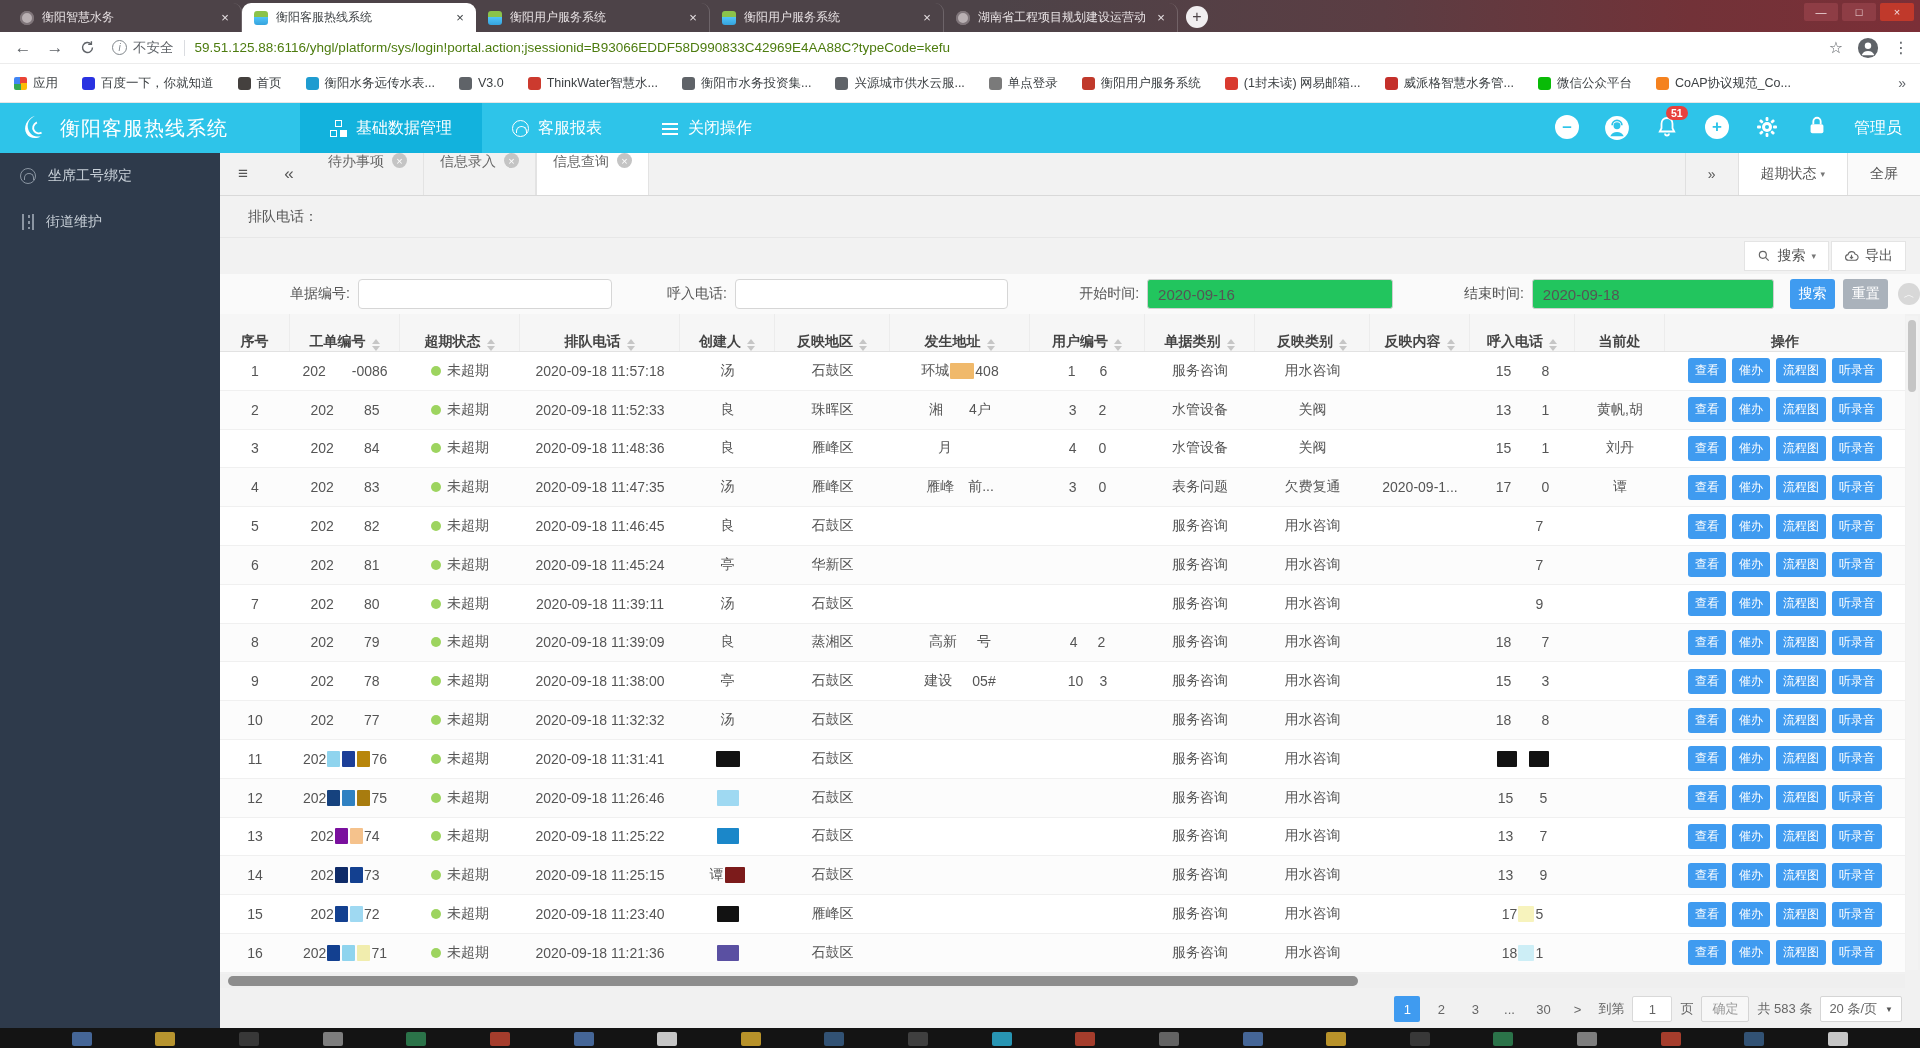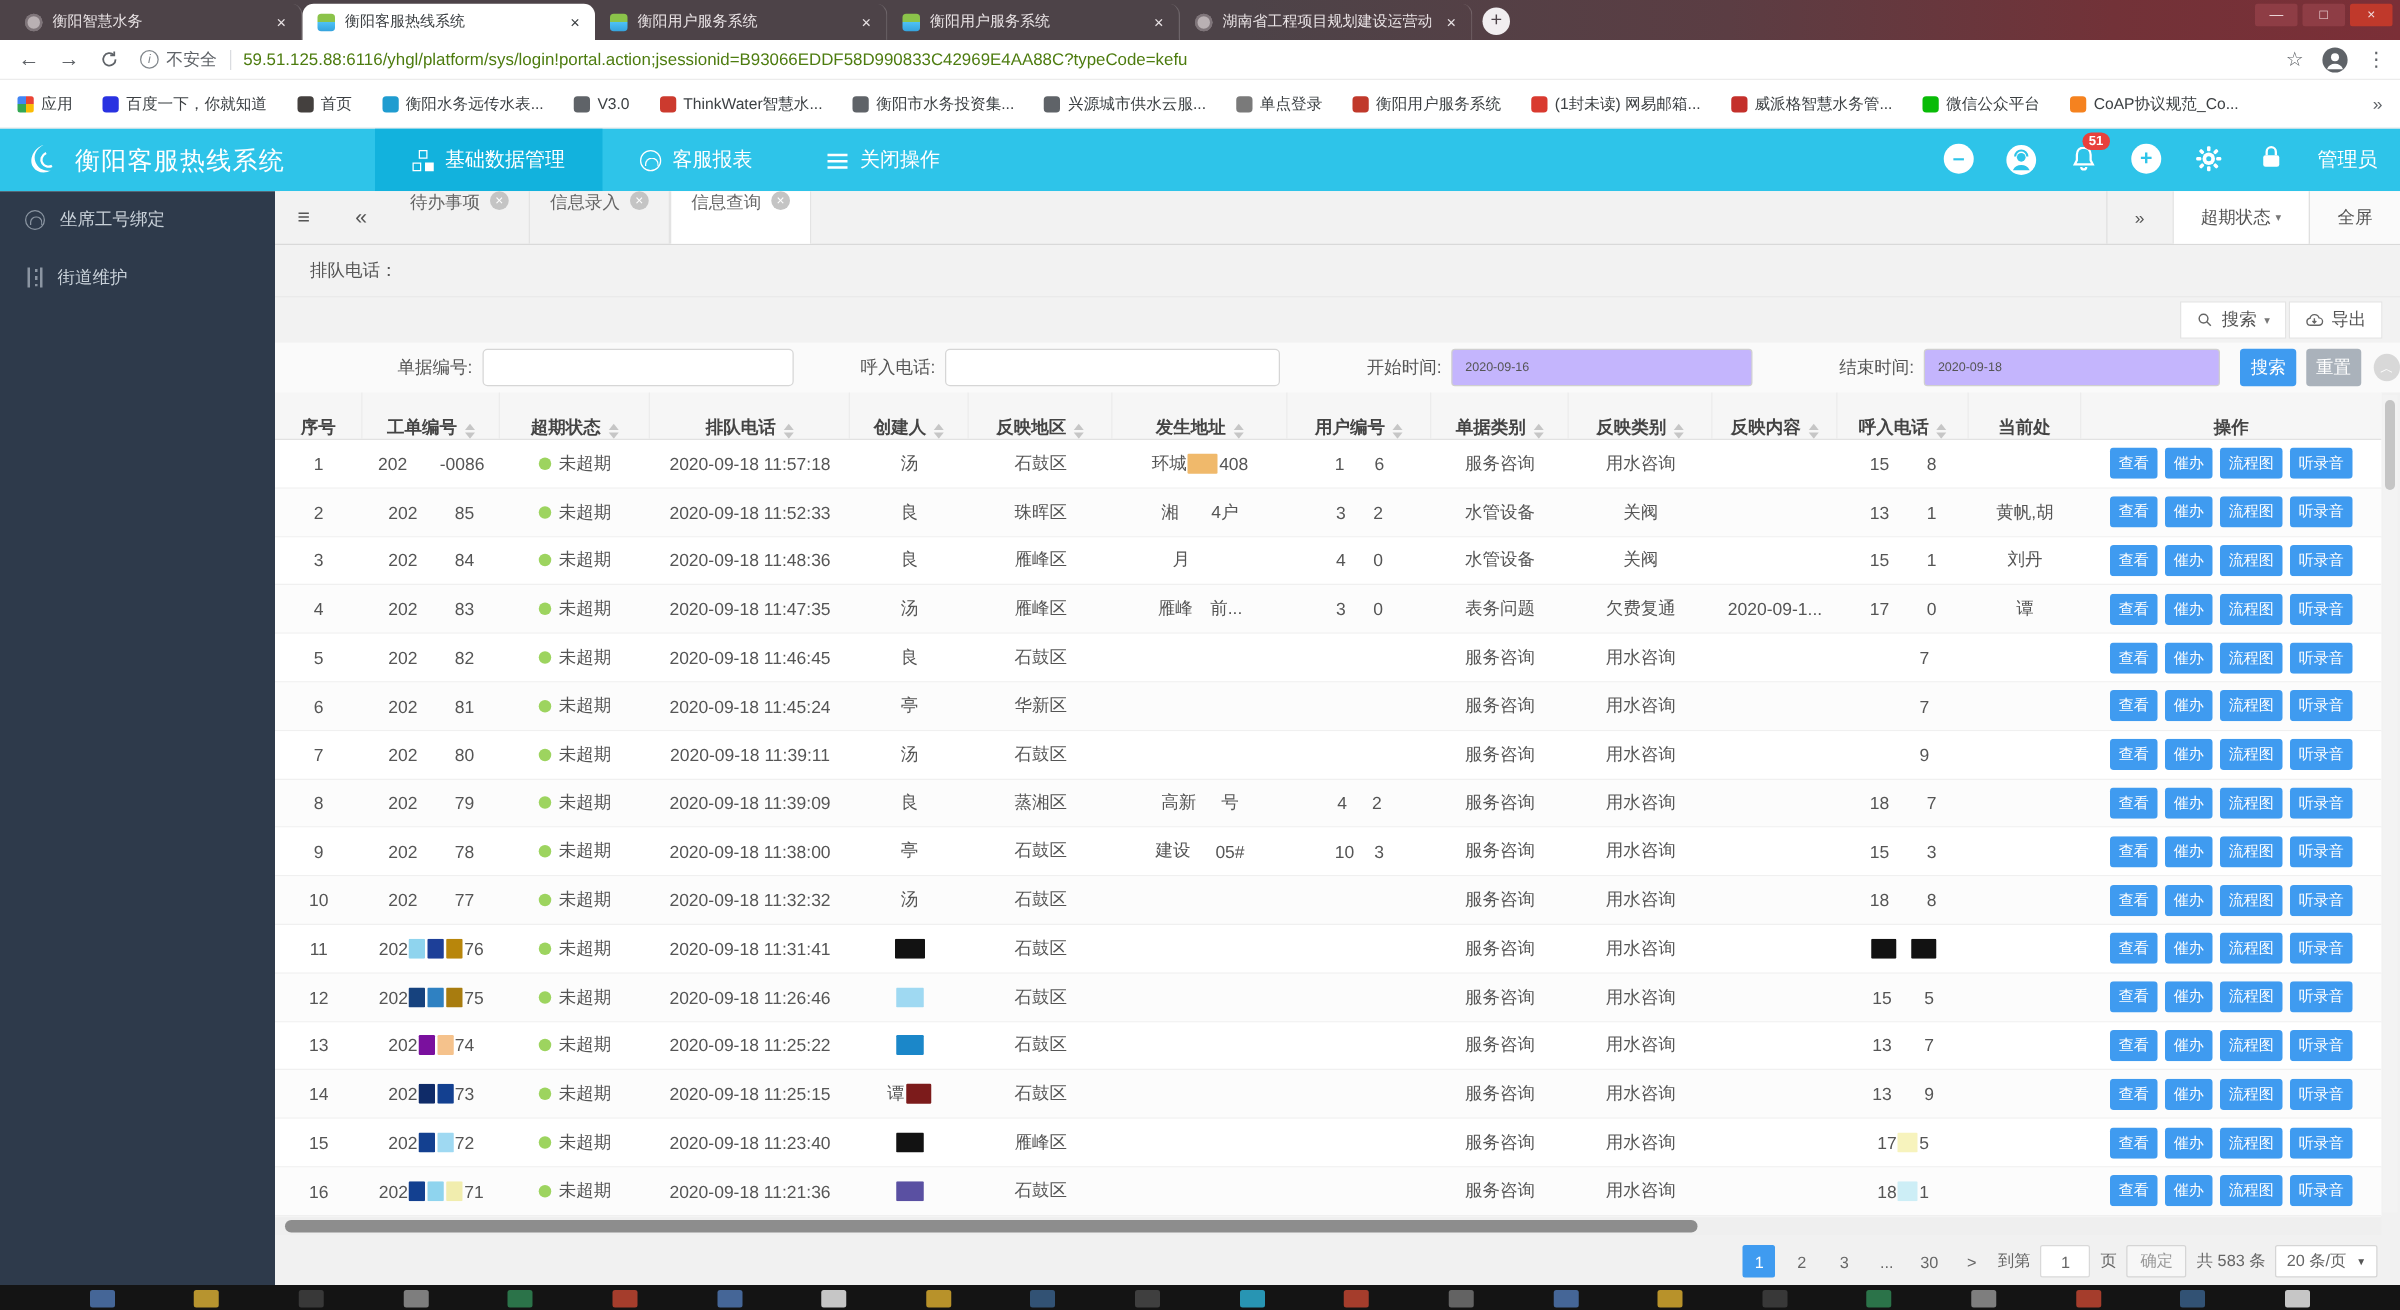--- a/index.html
+++ b/index.html
@@ -84,24 +84,24 @@
   #tsright{margin-left:auto;display:flex;align-items:stretch}
   #tsright>div{display:flex;align-items:center;padding:0 22px;border-left:1px solid #e0e0e0;font-size:14px;color:#555}
   #tsfull{background:#fafafa;color:#888}
   #tsclose{background:#fff}
 
   #queueband{position:absolute;left:220px;top:196px;right:0;height:42px;background:#f2f2f2;border-bottom:1px solid #e7e7e7;display:flex;align-items:center;padding-left:28px;color:#555}
   #toolband{position:absolute;left:220px;top:238px;right:0;height:36px;background:#f2f2f2;display:flex;align-items:center;justify-content:flex-end;gap:2px;padding-right:14px}
   .toolbtn{display:flex;align-items:center;gap:6px;background:#fff;border:1px solid #e4e4e4;height:30px;padding:0 12px;color:#555;font-size:14px;cursor:pointer}
   .caret{font-size:9px;color:#777}
 
-  #formband{position:absolute;left:220px;top:274px;right:0;height:40px;background:#fafafa;display:flex;align-items:center;padding-left:98px;color:#555}
+  #formband{position:absolute;left:220px;top:274px;right:0;height:40px;background:#fafafa;display:flex;align-items:center;padding-left:70px;color:#555}
   .flabel{margin-right:8px;white-space:nowrap}
   .ftext{width:258px;height:30px;border:1px solid #d6d6d6;border-radius:4px;background:#fff;padding:0 10px;font-size:14px;color:#333}
-  .fdate{width:250px;height:30px;border:1px solid #cfcfcf;border-radius:3px;background:#c4b5fd;padding:0 10px;font-size:10px;color:#555}
+  .fdate{width:250px;height:30px;border:1px solid #cfcfcf;border-radius:3px;background:#22c55e;padding:0 10px;font-size:15px;color:#555}
   .btn-search{width:46px;height:30px;background:#3f9bf0;color:#fff;border:none;border-radius:3px;font-size:14px;margin-left:16px;cursor:pointer}
   .btn-reset{width:46px;height:30px;background:#aab2bb;color:#fff;border:none;border-radius:3px;font-size:14px;margin-left:8px;cursor:pointer}
   #collapsecirc{width:22px;height:22px;border-radius:50%;background:#d8d8d8;color:#fff;display:flex;align-items:center;justify-content:center;font-size:11px;margin-left:10px}
 
   
   #table{position:absolute;left:220px;top:314px;width:1685px;background:#fff}
   .thead,.tr{display:grid;grid-template-columns:70px 110px 120px 160px 95px 115px 140px 115px 110px 115px 100px 105px 90px 240px}
   .thead{height:38px;background:#f6f6f6;border-bottom:1px solid #e2e2e2;align-items:center;color:#444;font-weight:bold}
   .th{display:flex;align-items:flex-end;justify-content:center;gap:6px;height:100%;border-right:1px solid #ececec;white-space:nowrap;overflow:hidden}
   .th:last-child{border-right:none}

